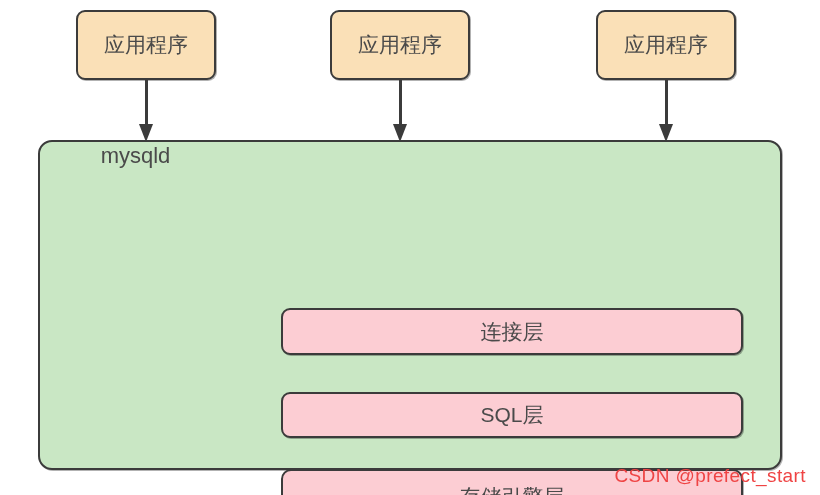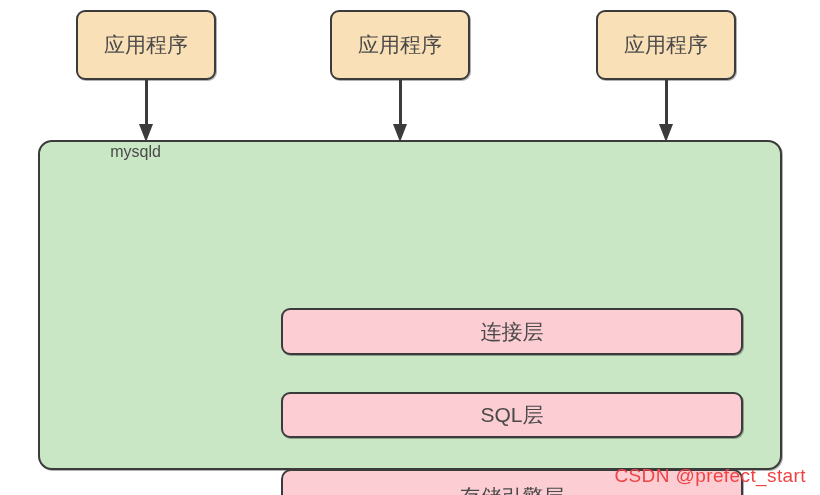--- a/index.html
+++ b/index.html
@@ -59,21 +59,21 @@
     border-radius: 14px;
     display: block;
   }
 
   .server-label {
     position: absolute;
     left: 58px;
     top: 143px;
     width: 155px;
     text-align: center;
-    font-size: 16px;
+    font-size: 22px;
     color: #4a4a4a;
   }
 
   .layer-node {
     background: #fccdd3;
     left: 241px;
     width: 462px;
     font-size: 21px;
     border-radius: 9px;
   }

